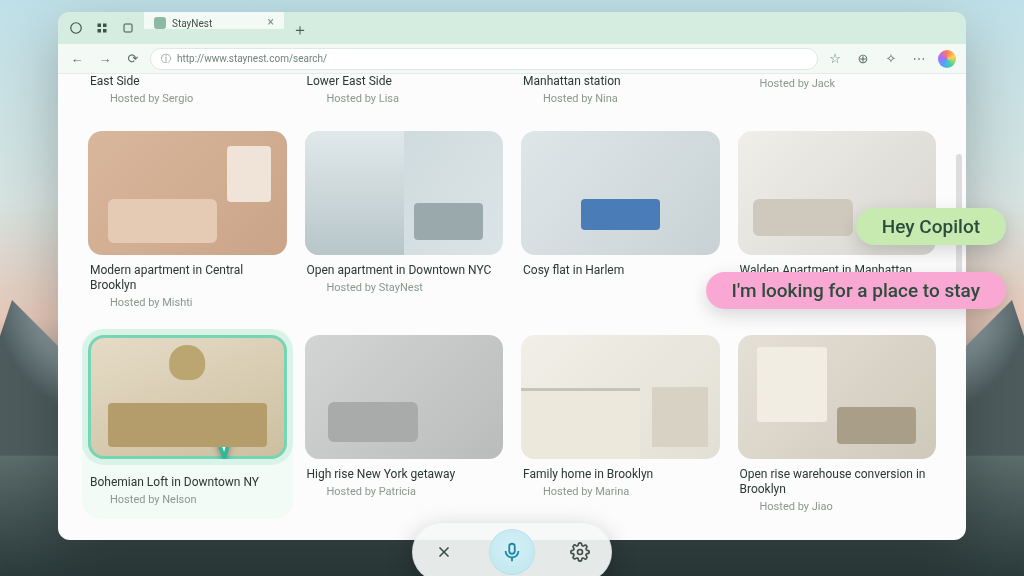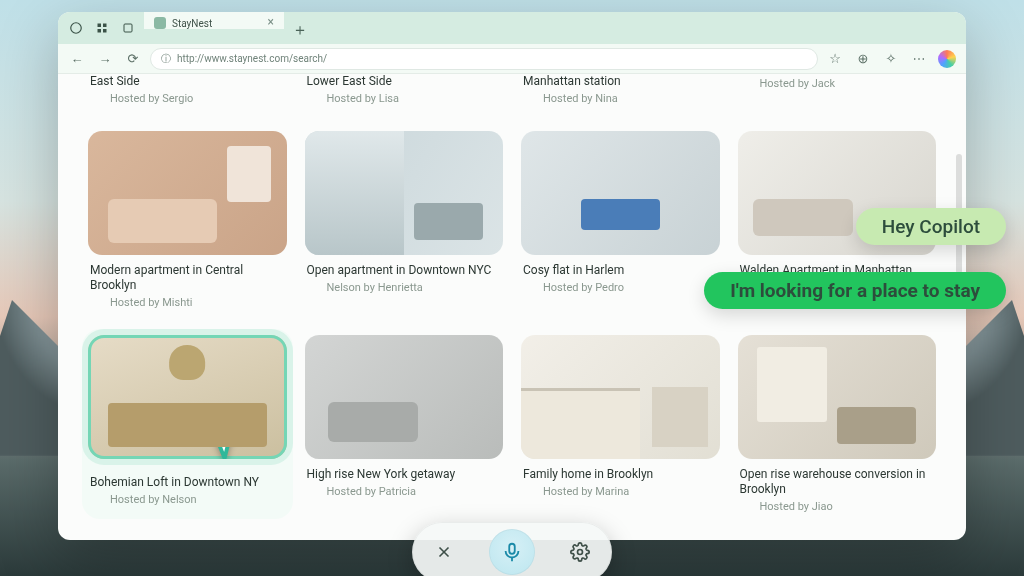--- a/index.html
+++ b/index.html
@@ -97,21 +97,21 @@
   
   .bubble {
     position:absolute; right:18px;
     background:#c7eab1; color:#2d4d3c;
     padding:7px 26px; border-radius:28px;
     font-size:19px; font-weight:500;
     box-shadow: 0 6px 18px rgba(0,0,0,.15);
     z-index:50;
   }
   .bubble.b1 { top:208px; }
-  .bubble.b2 { top:272px; background:#22c55e;font-weight:bold; }
+  .bubble.b2 { top:272px; background:#f9a8d4; }
 
   
   .thumb::before, .thumb::after { content:""; position:absolute; }
   .t-warm { background: linear-gradient(135deg,#d9b79c,#caa488); }
   .t-warm::before { left:10%; bottom:10%; width:55%; height:35%; background:#e6cbb4; border-radius:6px; }
   .t-warm::after { right:8%; top:12%; width:22%; height:45%; background:#f0e4d9; border-radius:4px; }
   .t-glass { background: linear-gradient(120deg,#c9d6da,#dbe4e6); }
   .t-glass::before { left:0; top:0; width:50%; height:100%; background:linear-gradient(180deg,#e0e8ea,#b8c6c9); }
   .t-glass::after { right:10%; bottom:12%; width:35%; height:30%; background:#9aa9ac; border-radius:4px; }
   .t-blue { background: linear-gradient(130deg,#dfe6e8,#c8d2d5); }
@@ -222,28 +222,27 @@
           <div class="thumb t-warm"></div>
           <div class="meta">
               <div class="title">Modern apartment in Central Brooklyn</div>
               <div class="host">Hosted by Mishti</div>
             </div>
         </div>
         <div class="card">
           <div class="thumb t-glass"></div>
           <div class="meta">
               <div class="title">Open apartment in Downtown NYC</div>
-              <div class="host">Nelson by Henrietta</div>
+              <div class="host">Hosted by StayNest</div>
             </div>
         </div>
         <div class="card">
           <div class="thumb t-blue"></div>
           <div class="meta">
               <div class="title">Cosy flat in Harlem</div>
-              <div class="host">Hosted by Pedro</div>
             </div>
         </div>
         <div class="card">
           <div class="thumb t-bright"></div>
           <div class="meta">
               <div class="title">Walden Apartment in Manhattan</div>
               <div class="host">Hosted by Marina</div>
             </div>
         </div>
 

